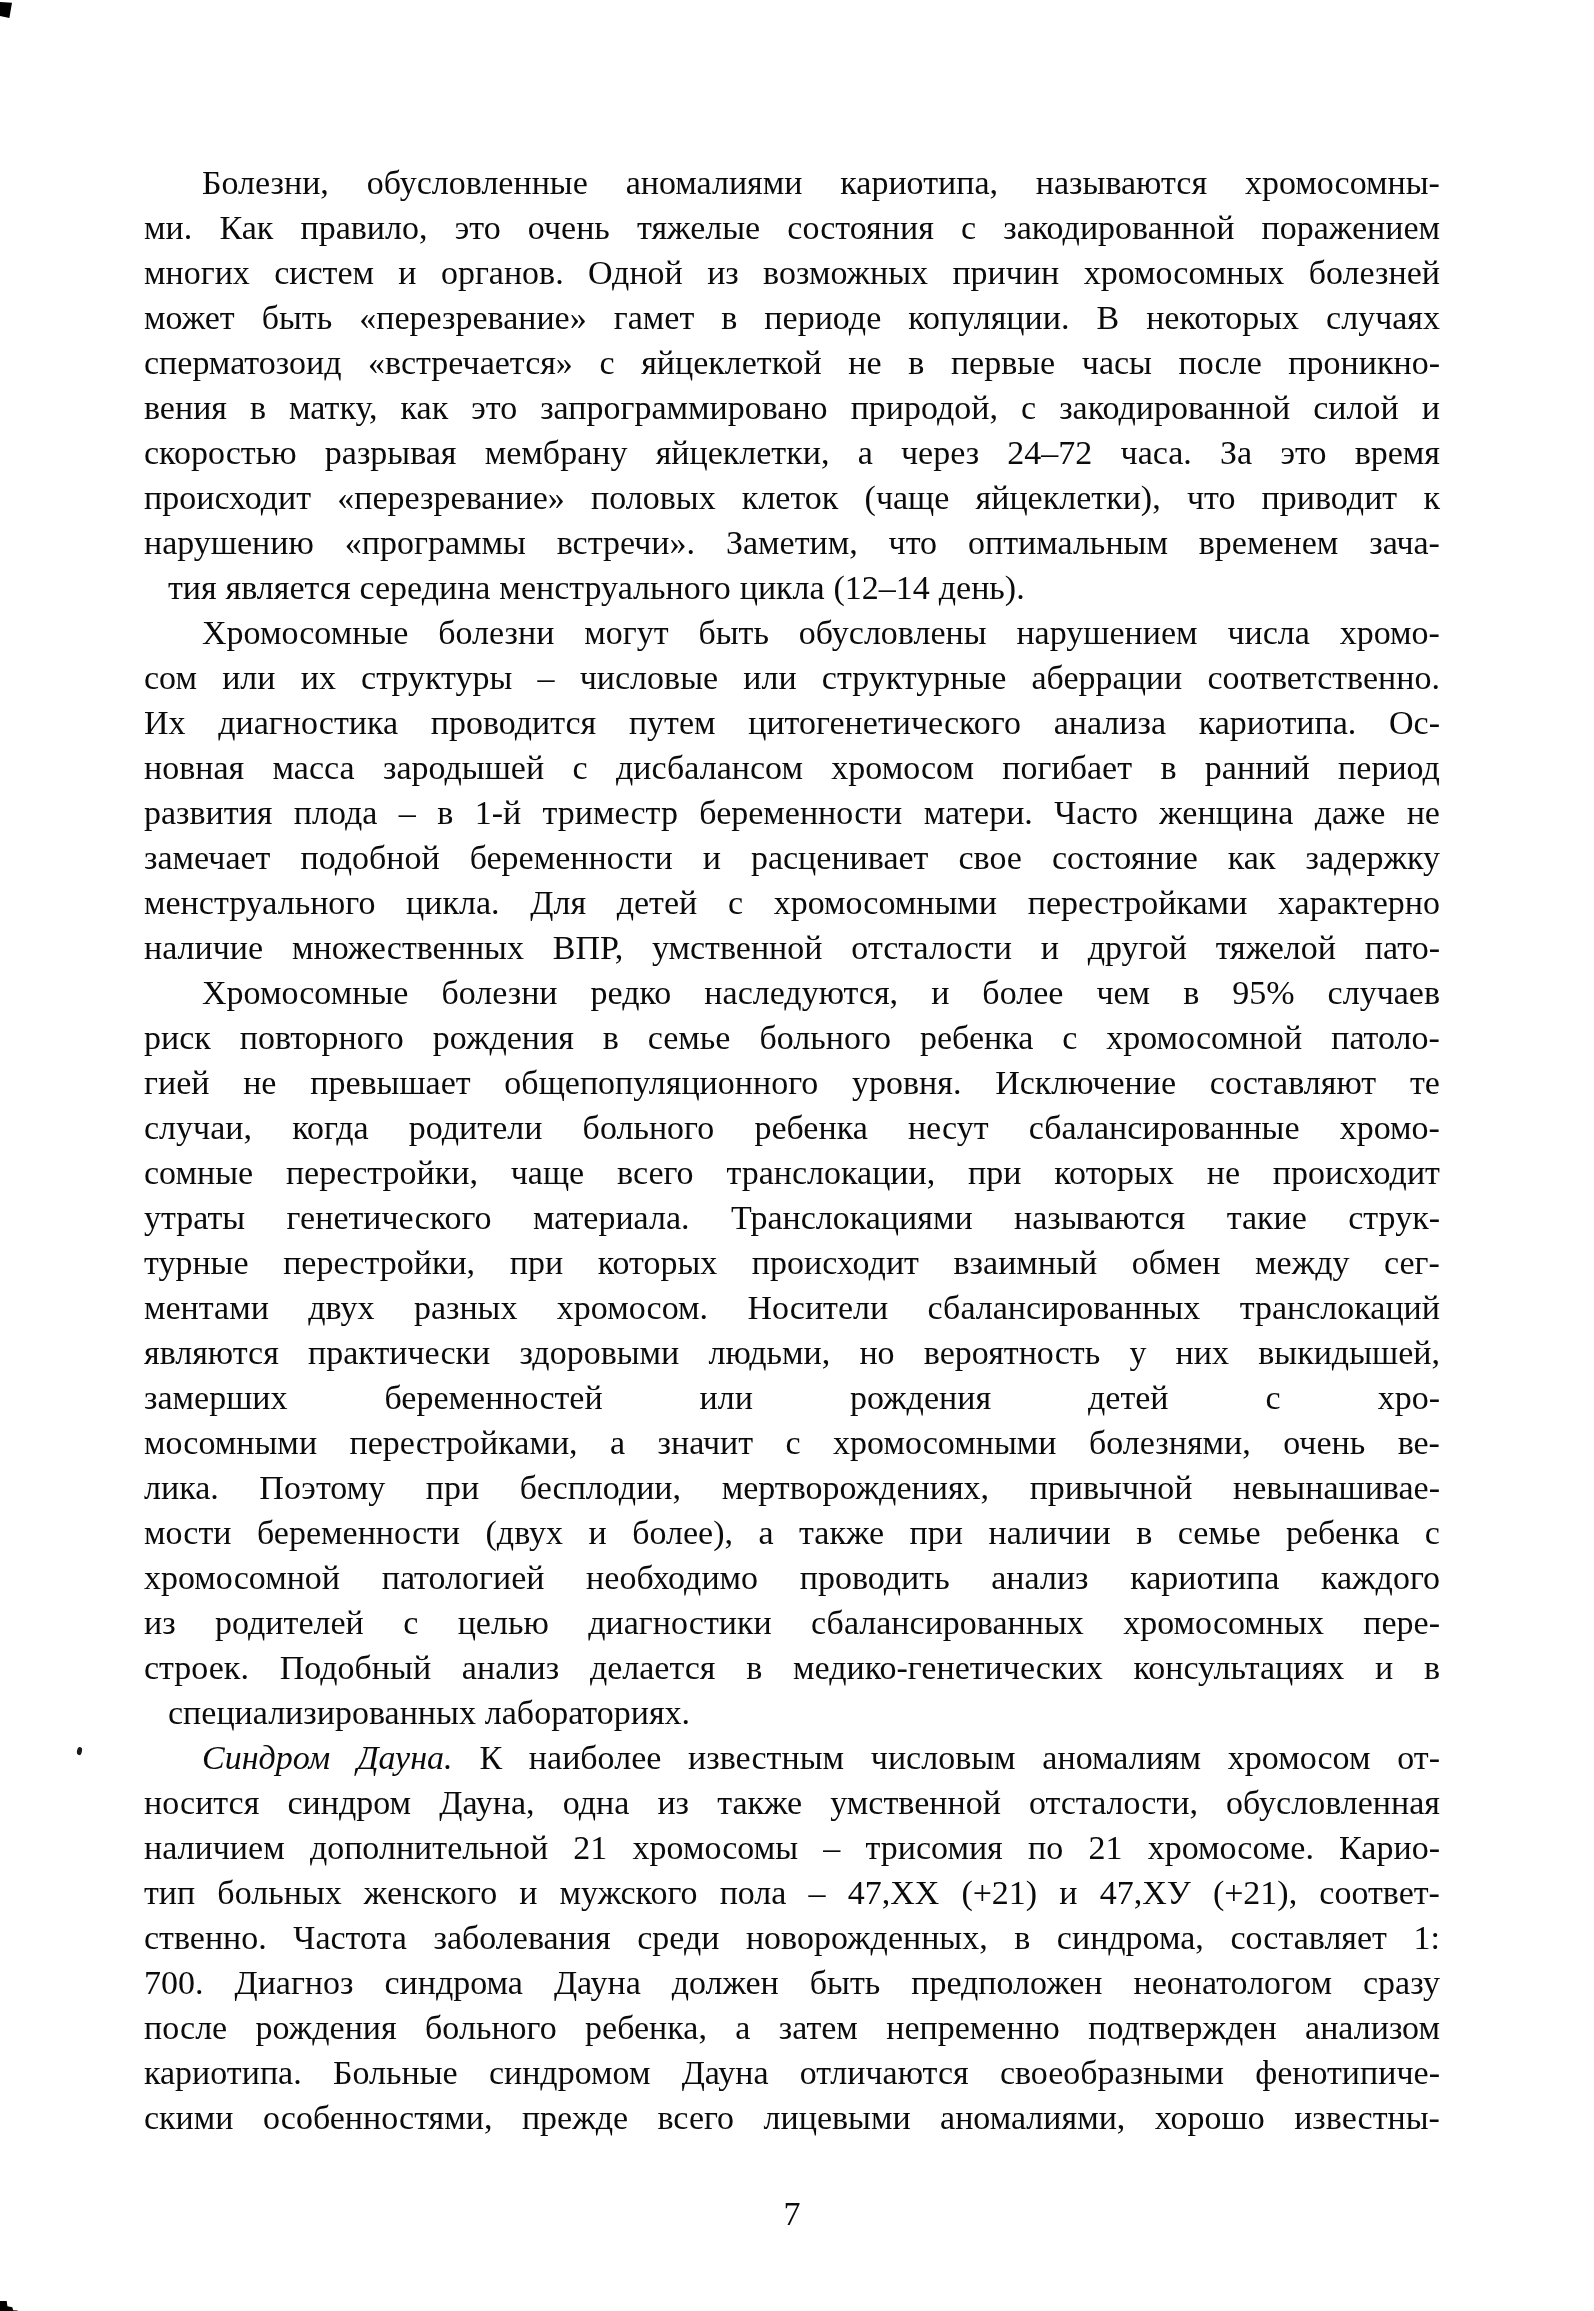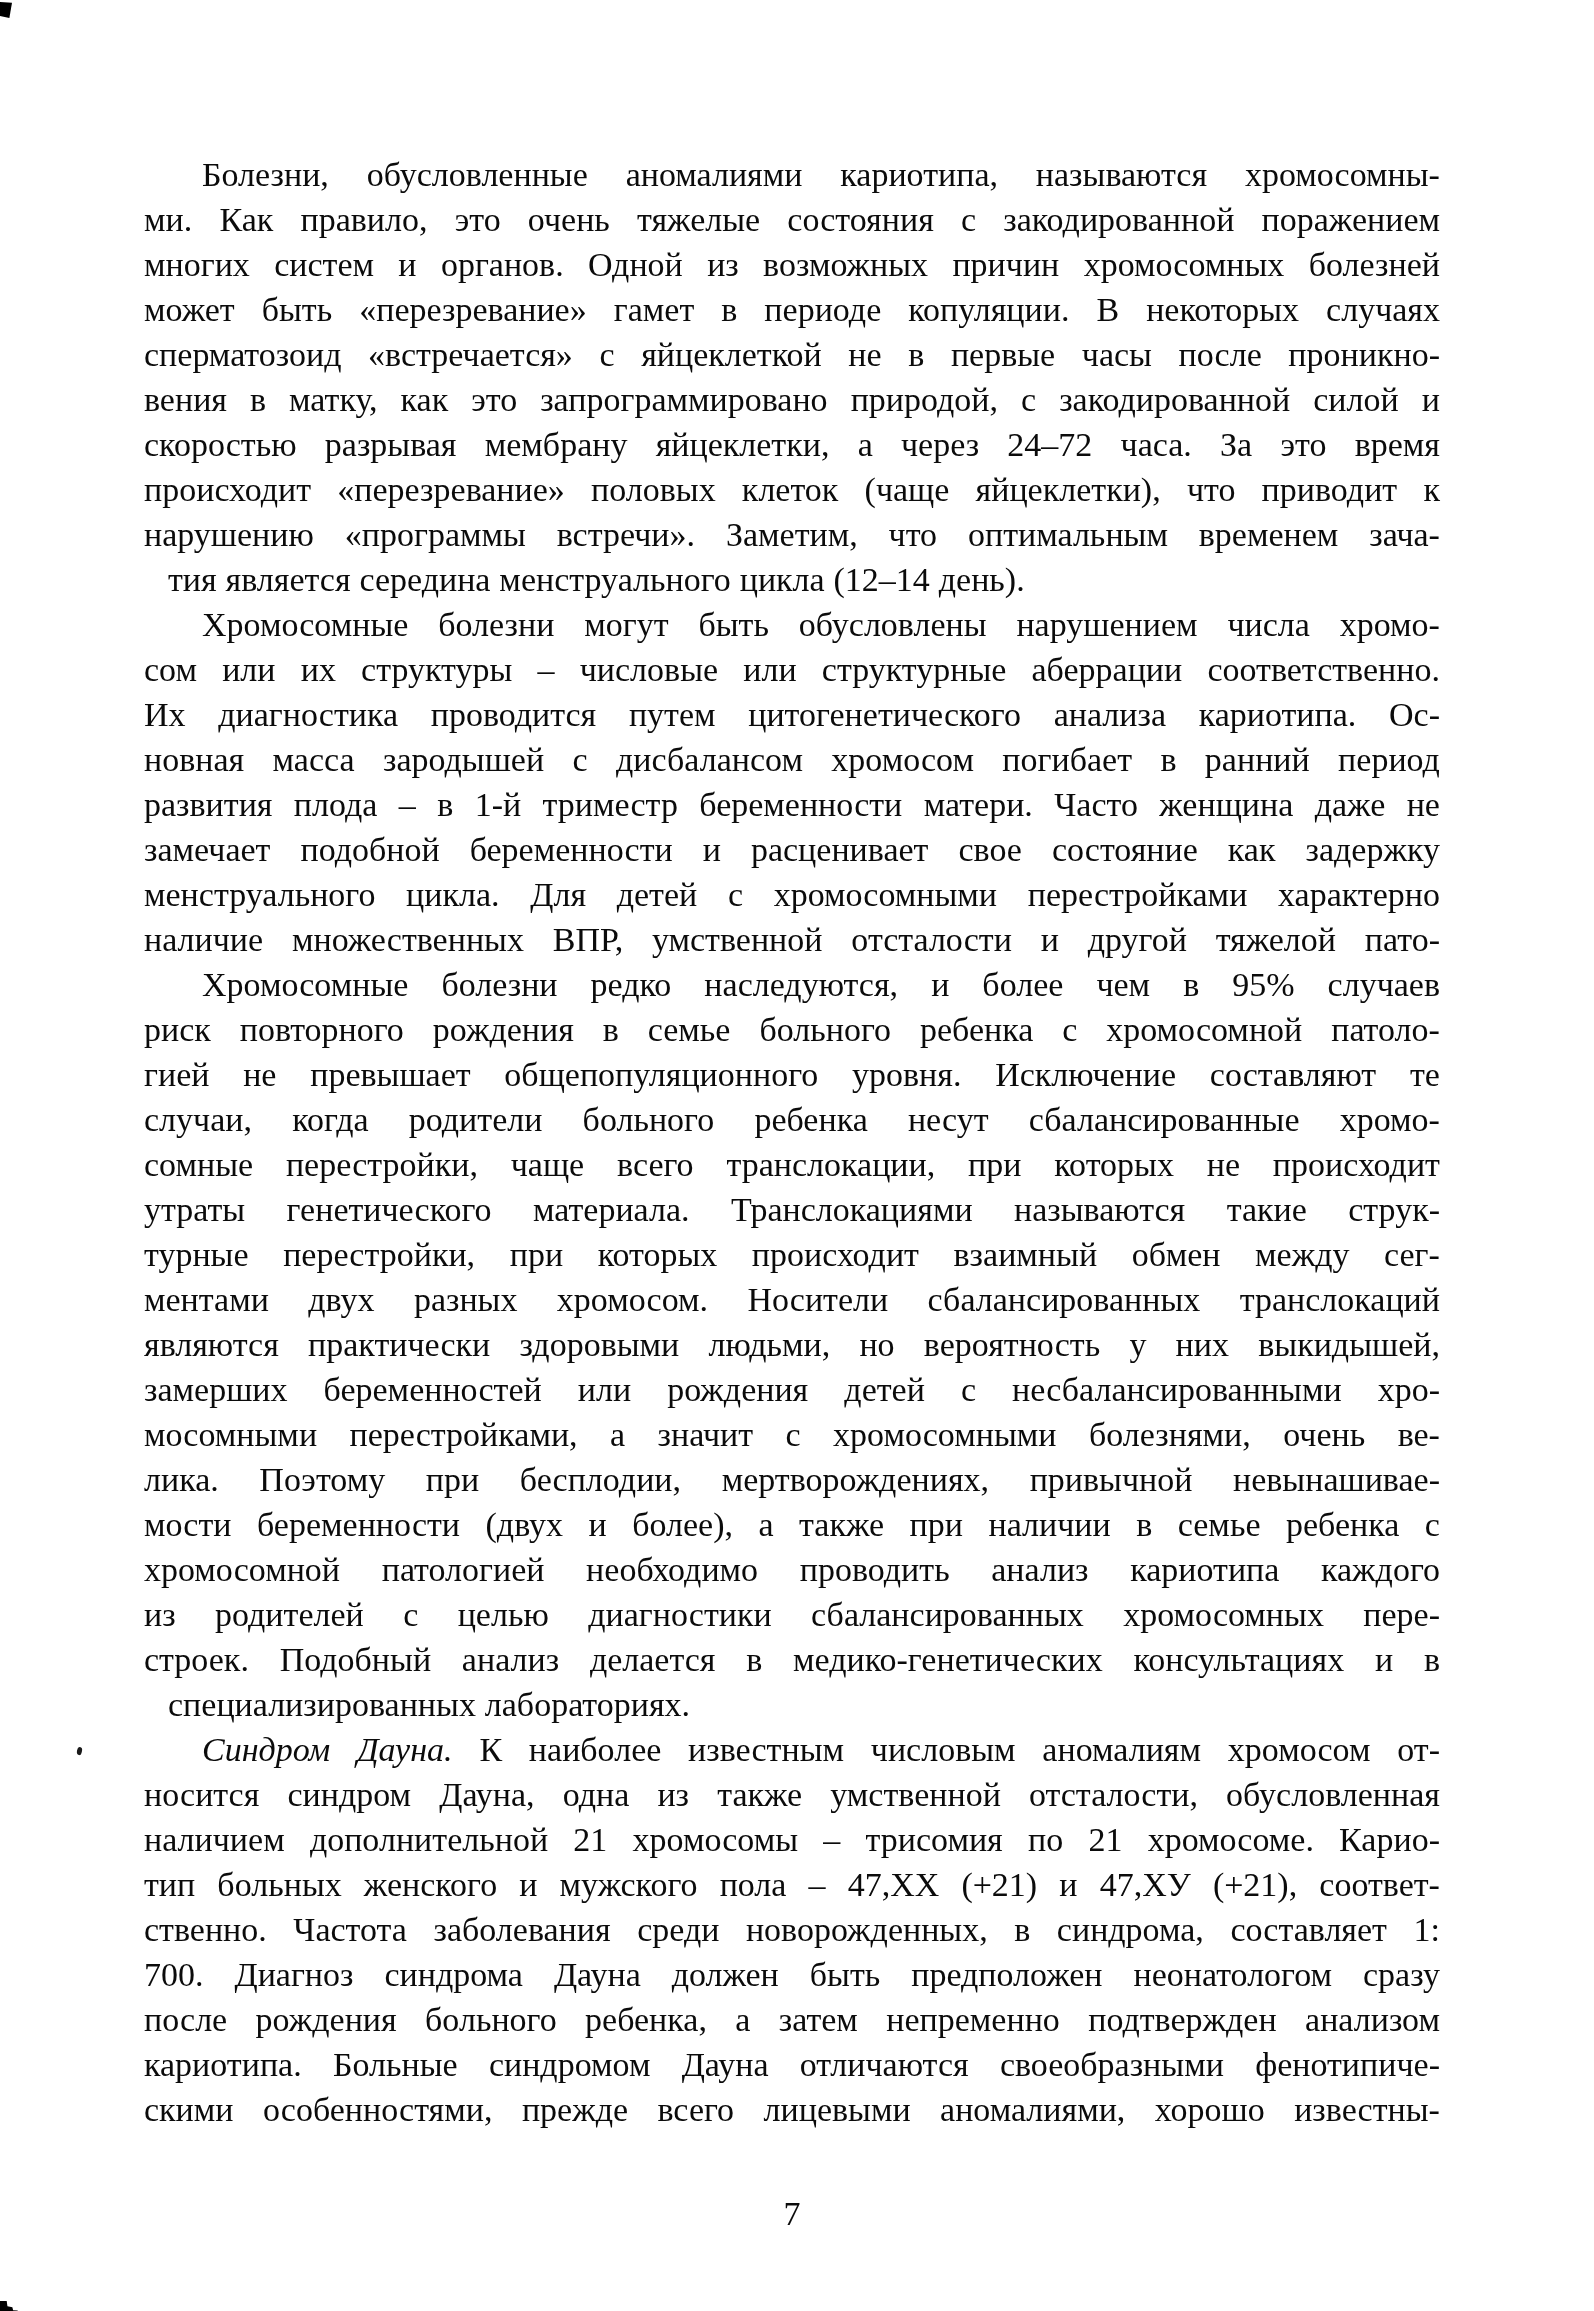--- a/index.html
+++ b/index.html
@@ -12,21 +12,21 @@
     width: 1594px;
     height: 2312px;
     background: #ffffff;
     overflow: hidden;
     font-family: "Liberation Serif", "DejaVu Serif", serif;
     color: #0b0b0b;
   }
   .text-block {
     position: absolute;
     left: 144px;
-    top: 152px;
+    top: 160px;
     width: 1296px;
     font-size: 34px;
     line-height: 45px;
   }
   .paragraph { margin: 0; }
   .line {
     display: flex;
     justify-content: space-between;
     white-space: pre;
     height: 45px;
@@ -103,21 +103,21 @@
       <div class="paragraph">
         <div class="line indent"><span>Хромосомные</span><span>болезни</span><span>редко</span><span>наследуются,</span><span>и</span><span>более</span><span>чем</span><span>в</span><span>95%</span><span>случаев</span></div>
         <div class="line"><span>риск</span><span>повторного</span><span>рождения</span><span>в</span><span>семье</span><span>больного</span><span>ребенка</span><span>с</span><span>хромосомной</span><span>патоло-</span></div>
         <div class="line"><span>гией</span><span>не</span><span>превышает</span><span>общепопуляционного</span><span>уровня.</span><span>Исключение</span><span>составляют</span><span>те</span></div>
         <div class="line"><span>случаи,</span><span>когда</span><span>родители</span><span>больного</span><span>ребенка</span><span>несут</span><span>сбалансированные</span><span>хромо-</span></div>
         <div class="line"><span>сомные</span><span>перестройки,</span><span>чаще</span><span>всего</span><span>транслокации,</span><span>при</span><span>которых</span><span>не</span><span>происходит</span></div>
         <div class="line"><span>утраты</span><span>генетического</span><span>материала.</span><span>Транслокациями</span><span>называются</span><span>такие</span><span>струк-</span></div>
         <div class="line"><span>турные</span><span>перестройки,</span><span>при</span><span>которых</span><span>происходит</span><span>взаимный</span><span>обмен</span><span>между</span><span>сег-</span></div>
         <div class="line"><span>ментами</span><span>двух</span><span>разных</span><span>хромосом.</span><span>Носители</span><span>сбалансированных</span><span>транслокаций</span></div>
         <div class="line"><span>являются</span><span>практически</span><span>здоровыми</span><span>людьми,</span><span>но</span><span>вероятность</span><span>у</span><span>них</span><span>выкидышей,</span></div>
-        <div class="line"><span>замерших</span><span>беременностей</span><span>или</span><span>рождения</span><span>детей</span><span>с</span><span>несбалансированными</span><span>хро-</span></div>
+        <div class="line"><span>замерших</span><span>беременностей</span><span>или</span><span>рождения</span><span>детей</span><span>с</span><span>хро-</span></div>
         <div class="line"><span>мосомными</span><span>перестройками,</span><span>а</span><span>значит</span><span>с</span><span>хромосомными</span><span>болезнями,</span><span>очень</span><span>ве-</span></div>
         <div class="line"><span>лика.</span><span>Поэтому</span><span>при</span><span>бесплодии,</span><span>мертворождениях,</span><span>привычной</span><span>невынашивае-</span></div>
         <div class="line"><span>мости</span><span>беременности</span><span>(двух</span><span>и</span><span>более),</span><span>а</span><span>также</span><span>при</span><span>наличии</span><span>в</span><span>семье</span><span>ребенка</span><span>с</span></div>
         <div class="line"><span>хромосомной</span><span>патологией</span><span>необходимо</span><span>проводить</span><span>анализ</span><span>кариотипа</span><span>каждого</span></div>
         <div class="line"><span>из</span><span>родителей</span><span>с</span><span>целью</span><span>диагностики</span><span>сбалансированных</span><span>хромосомных</span><span>пере-</span></div>
         <div class="line"><span>строек.</span><span>Подобный</span><span>анализ</span><span>делается</span><span>в</span><span>медико-генетических</span><span>консультациях</span><span>и</span><span>в</span></div>
         <div class="line end"><span>специализированных</span><span>лабораториях.</span></div>
       </div>
       <div class="paragraph">
         <div class="line indent"><span class="it">Синдром</span><span class="it">Дауна.</span><span>К</span><span>наиболее</span><span>известным</span><span>числовым</span><span>аномалиям</span><span>хромосом</span><span>от-</span></div>

